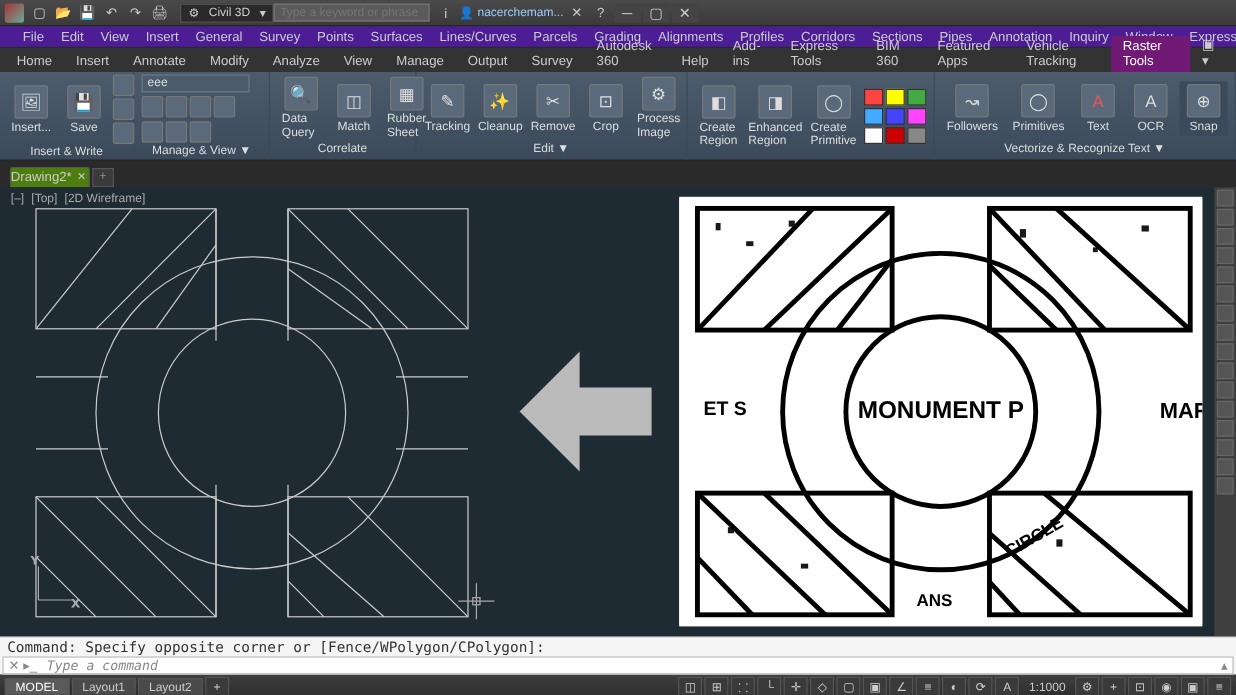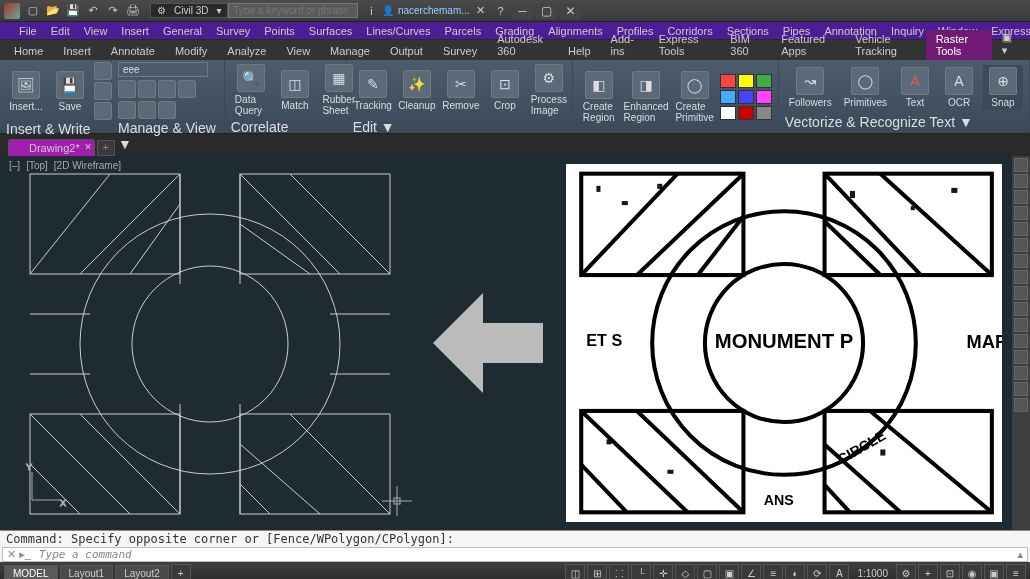--- a/index.html
+++ b/index.html
@@ -15,28 +15,28 @@
 .user-chip{display:flex;align-items:center;gap:3px;font-size:10px;color:#9cf}
 .win-btn{width:22px;height:16px;background:#444;display:flex;align-items:center;justify-content:center;color:#ccc;font-size:12px}
 .menubar{height:18px;background:#4c1d95;display:flex;align-items:center;padding:0 12px;gap:0;font-size:11px;border-bottom:1px solid #2a2a2a}
 .menubar span{padding:2px 7px;color:#ccc}
 .ribbon-tabs{height:20px;background:#333;display:flex;align-items:flex-end;padding:0 4px;font-size:11px}
 .rtab{padding:3px 10px;color:#ccc;border-radius:2px 2px 0 0}
 .rtab.active{background:#701a75;color:#fff}
 .ribbon{height:74px;background:linear-gradient(#4c5c6c,#3a4a5a);display:flex;border-bottom:1px solid #222}
 .rpanel{display:flex;flex-direction:column;border-right:1px solid #3a4a5a;padding:2px 6px}
 .rpanel-body{flex:1;display:flex;align-items:center;gap:4px}
-.rpanel-title{font-size:14px;color:#ddd;padding:1px 0}
+.rpanel-title{font-size:10px;text-align:center;color:#ddd;padding:1px 0}
 .rbtn-lg{display:flex;flex-direction:column;align-items:center;gap:2px;padding:2px 4px;font-size:10px;color:#ddd;min-width:40px}
 .rbtn-lg .ico{width:28px;height:28px;background:#5a6a7a;border:1px solid #777;border-radius:2px;display:flex;align-items:center;justify-content:center;font-size:14px}
 .rbtn-sm{width:18px;height:18px;background:#5a6a7a;border:1px solid #777;border-radius:2px}
 .colgrid{display:grid;grid-template-columns:repeat(3,16px);grid-auto-rows:14px;gap:2px}
 .sw{width:16px;height:14px;border:1px solid #333}
 .tab-strip{height:22px;background:#2a2a2a;display:flex;align-items:flex-end;padding-left:8px}
-.doc-tab{background:#a21caf;border:1px solid #555;border-bottom:none;padding:2px 14px 2px 20px;font-size:11px;color:#ccc;border-radius:3px 3px 0 0;position:relative}
+.doc-tab{background:#4d7c0f;border:1px solid #555;border-bottom:none;padding:2px 14px 2px 0;font-size:11px;color:#ccc;border-radius:3px 3px 0 0;position:relative}
 .doc-tab .x{position:absolute;right:2px;top:2px;font-size:9px}
 .new-tab{margin-left:2px;background:#3a3a3a;border:1px solid #555;width:18px;height:16px;text-align:center;font-size:11px;color:#888}
 .canvas-area{height:374px;background:#1f2b33;position:relative;display:flex}
 .viewport-label{position:absolute;left:6px;top:4px;font-size:10px;color:#aaa}
 .viewport-label span{padding:1px 3px}
 .vector-view{width:418px;height:100%;position:relative}
 .arrow-mid{width:140px;display:flex;align-items:center;justify-content:center}
 .arrow-shape{width:110px;height:100px;position:relative}
 .arrow-shape svg{width:100%;height:100%}
 .raster-view{flex:1;background:#fff;margin:8px 28px 8px 8px;position:relative;overflow:hidden}

